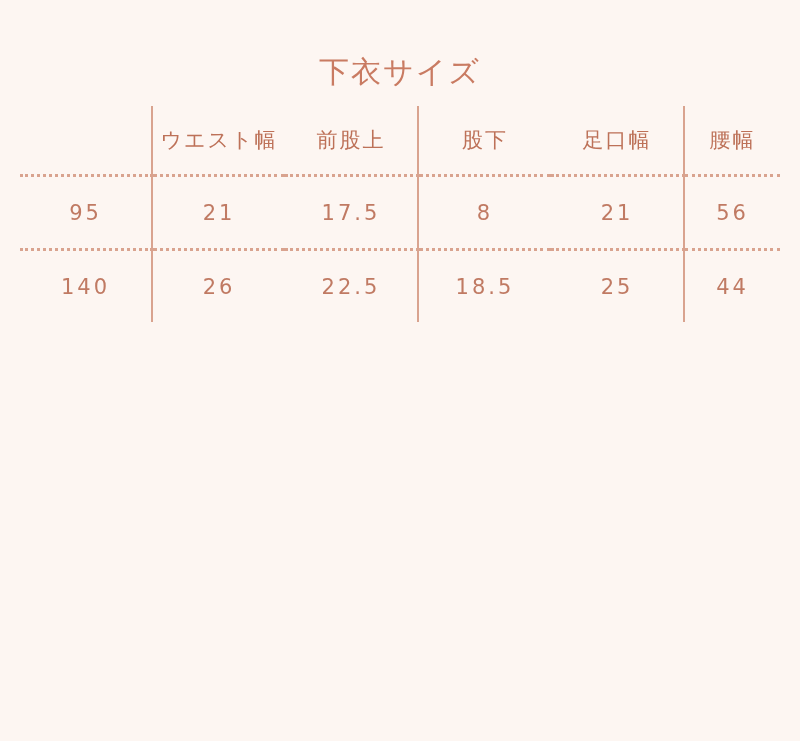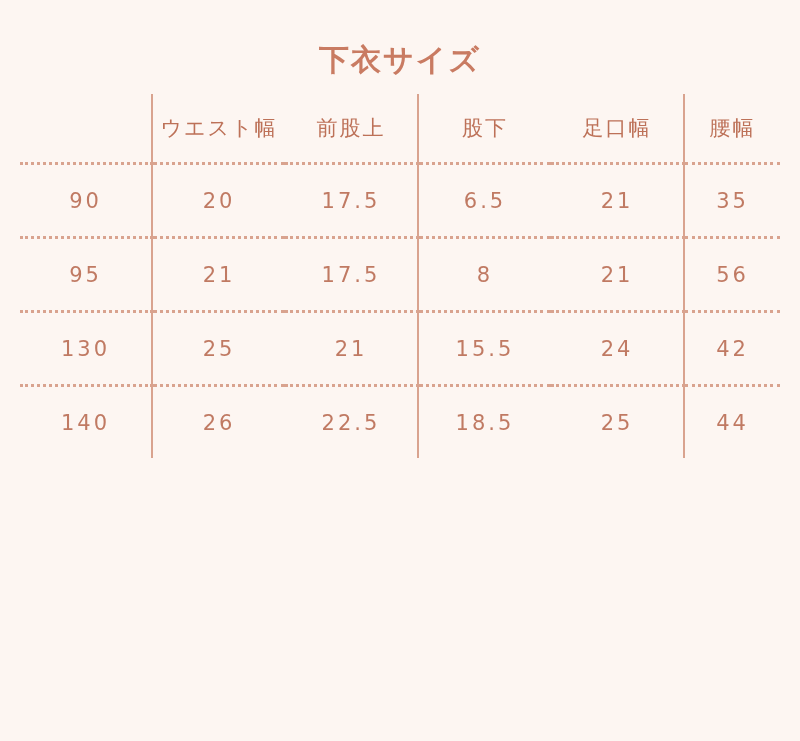--- a/index.html
+++ b/index.html
@@ -21,22 +21,22 @@
     background: #fdf6f2;
     box-sizing: border-box;
   }
   .title {
     text-align: center;
     font-size: 30px;
     letter-spacing: 2px;
     color: #c97b62;
     padding-top: 36px;
     padding-bottom: 18px;
-    font-weight: bold;
-    margin: 4px;
+    font-weight: normal;
+    margin: 16px;
   }
   .table-wrap {
     position: absolute;
     left: 20px;
     top: 90px;
     width: 760px;
   }
   table.size-table {
     border-collapse: collapse;
     width: 760px;
@@ -105,42 +105,26 @@
           <th class="tint-b"></th>
           <th class="tint-a sep-left">ウエスト幅</th>
           <th class="tint-b">前股上</th>
           <th class="tint-a sep-left">股下</th>
           <th class="tint-b">足口幅</th>
           <th class="tint-a sep-left">腰幅</th>
         </tr>
       </thead>
       <tbody>
         <tr>
-          <td class="tint-b sizelabel">90</td>
-          <td class="tint-a sep-left">20</td>
-          <td class="tint-b">17.5</td>
-          <td class="tint-a sep-left">6.5</td>
-          <td class="tint-b">21</td>
-          <td class="tint-a sep-left">35</td>
-        </tr>
-        <tr>
           <td class="tint-b sizelabel">95</td>
           <td class="tint-a sep-left">21</td>
           <td class="tint-b">17.5</td>
           <td class="tint-a sep-left">8</td>
           <td class="tint-b">21</td>
           <td class="tint-a sep-left">56</td>
-        </tr>
-        <tr>
-          <td class="tint-b sizelabel">130</td>
-          <td class="tint-a sep-left">25</td>
-          <td class="tint-b">21</td>
-          <td class="tint-a sep-left">15.5</td>
-          <td class="tint-b">24</td>
-          <td class="tint-a sep-left">42</td>
         </tr>
         <tr class="last">
           <td class="tint-b sizelabel">140</td>
           <td class="tint-a sep-left">26</td>
           <td class="tint-b">22.5</td>
           <td class="tint-a sep-left">18.5</td>
           <td class="tint-b">25</td>
           <td class="tint-a sep-left">44</td>
         </tr>
       </tbody>

